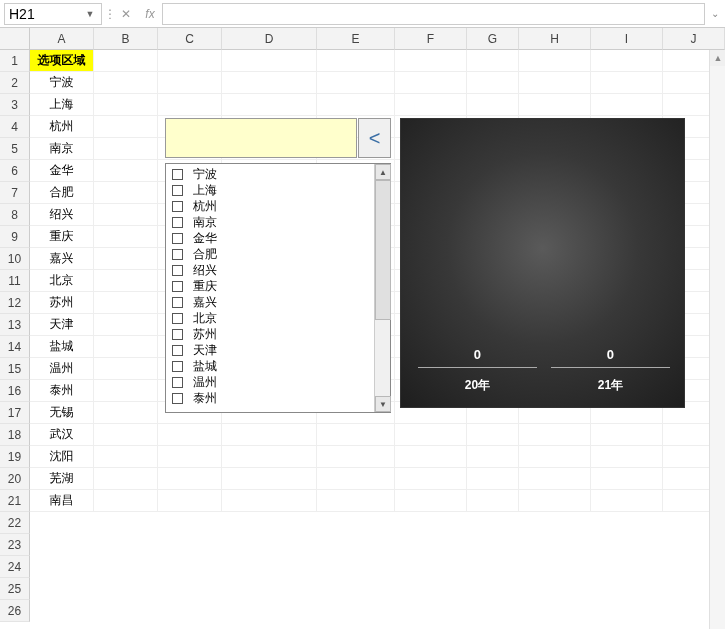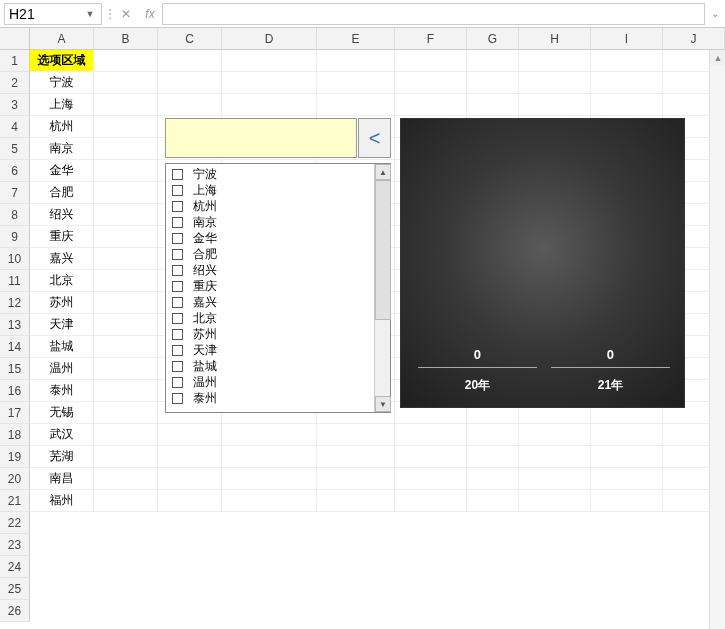--- a/index.html
+++ b/index.html
@@ -317,45 +317,45 @@
         <div class="cell" style="width: 64px; height: 22px;"></div>
         <div class="cell" style="width: 95px; height: 22px;"></div>
         <div class="cell" style="width: 78px; height: 22px;"></div>
         <div class="cell" style="width: 72px; height: 22px;"></div>
         <div class="cell" style="width: 52px; height: 22px;"></div>
         <div class="cell" style="width: 72px; height: 22px;"></div>
         <div class="cell" style="width: 72px; height: 22px;"></div>
         <div class="cell" style="width: 62px; height: 22px;"></div>
       </div>
       <div class="grid-row">
+        <div class="cell a-cell" style="width: 64px; height: 22px;">沈阳</div>
+        <div class="cell" style="width: 64px; height: 22px;"></div>
+        <div class="cell" style="width: 64px; height: 22px;"></div>
+        <div class="cell" style="width: 95px; height: 22px;"></div>
+        <div class="cell" style="width: 78px; height: 22px;"></div>
+        <div class="cell" style="width: 72px; height: 22px;"></div>
+        <div class="cell" style="width: 52px; height: 22px;"></div>
+        <div class="cell" style="width: 72px; height: 22px;"></div>
+        <div class="cell" style="width: 72px; height: 22px;"></div>
+        <div class="cell" style="width: 62px; height: 22px;"></div>
+      </div>
+      <div class="grid-row">
         <div class="cell a-cell" style="width: 64px; height: 22px;">芜湖</div>
         <div class="cell" style="width: 64px; height: 22px;"></div>
         <div class="cell" style="width: 64px; height: 22px;"></div>
         <div class="cell" style="width: 95px; height: 22px;"></div>
         <div class="cell" style="width: 78px; height: 22px;"></div>
         <div class="cell" style="width: 72px; height: 22px;"></div>
         <div class="cell" style="width: 52px; height: 22px;"></div>
         <div class="cell" style="width: 72px; height: 22px;"></div>
         <div class="cell" style="width: 72px; height: 22px;"></div>
         <div class="cell" style="width: 62px; height: 22px;"></div>
       </div>
       <div class="grid-row">
         <div class="cell a-cell" style="width: 64px; height: 22px;">南昌</div>
-        <div class="cell" style="width: 64px; height: 22px;"></div>
-        <div class="cell" style="width: 64px; height: 22px;"></div>
-        <div class="cell" style="width: 95px; height: 22px;"></div>
-        <div class="cell" style="width: 78px; height: 22px;"></div>
-        <div class="cell" style="width: 72px; height: 22px;"></div>
-        <div class="cell" style="width: 52px; height: 22px;"></div>
-        <div class="cell" style="width: 72px; height: 22px;"></div>
-        <div class="cell" style="width: 72px; height: 22px;"></div>
-        <div class="cell" style="width: 62px; height: 22px;"></div>
-      </div>
-      <div class="grid-row">
-        <div class="cell a-cell" style="width: 64px; height: 22px;">福州</div>
         <div class="cell" style="width: 64px; height: 22px;"></div>
         <div class="cell" style="width: 64px; height: 22px;"></div>
         <div class="cell" style="width: 95px; height: 22px;"></div>
         <div class="cell" style="width: 78px; height: 22px;"></div>
         <div class="cell" style="width: 72px; height: 22px;"></div>
         <div class="cell" style="width: 52px; height: 22px;"></div>
         <div class="cell" style="width: 72px; height: 22px;"></div>
         <div class="cell" style="width: 72px; height: 22px;"></div>
         <div class="cell" style="width: 62px; height: 22px;"></div>
       </div>

